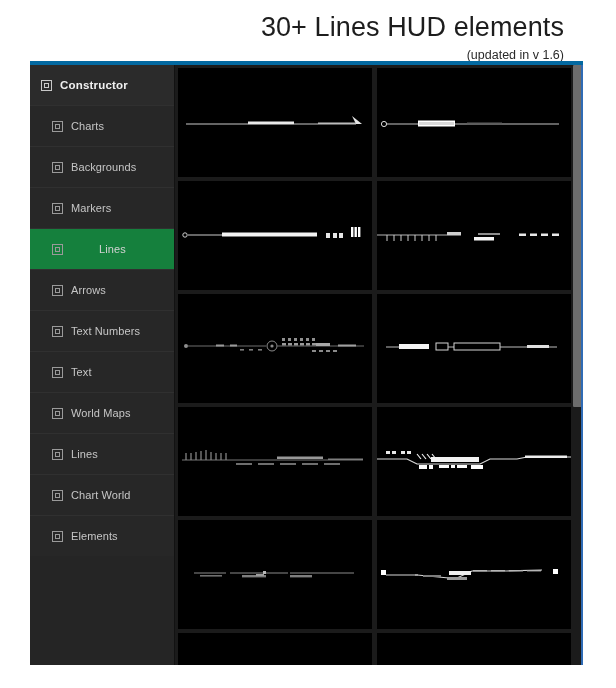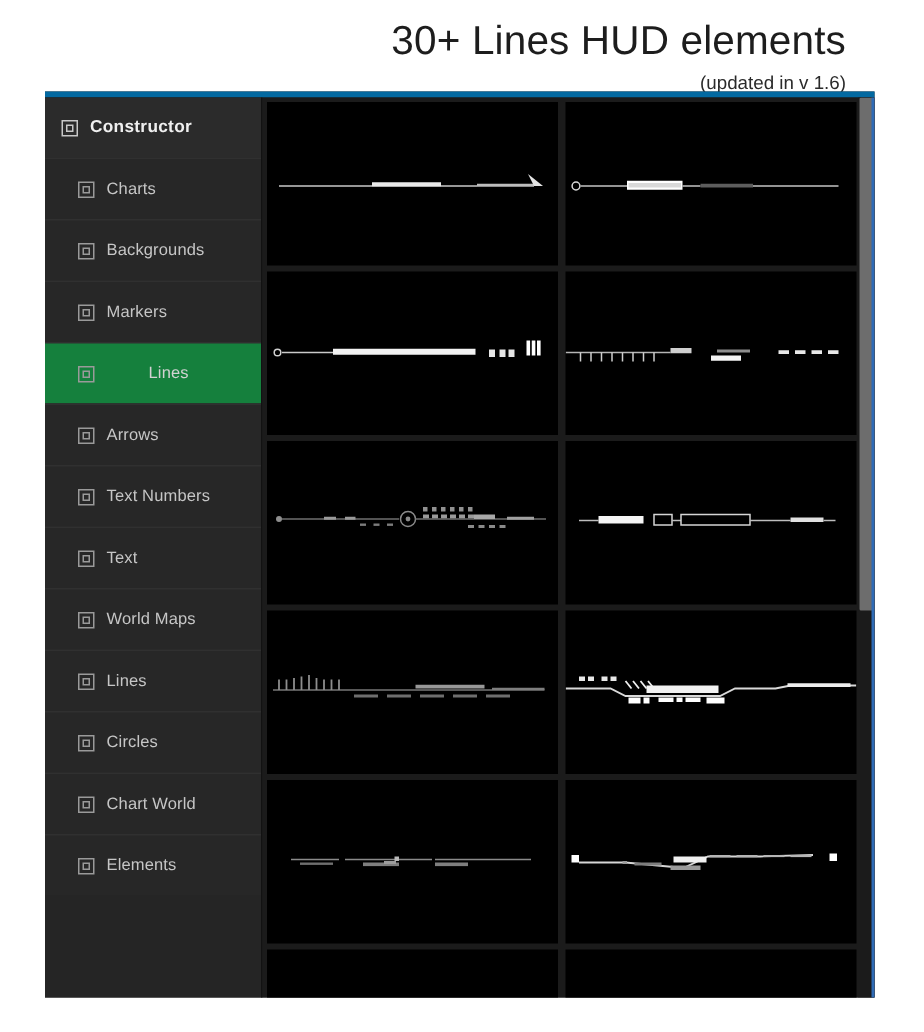--- a/index.html
+++ b/index.html
@@ -194,24 +194,20 @@
     <div class="side-item">
       <span class="sq-ico"></span>
       <span class="label">World Maps</span>
     </div>
     <div class="side-item">
       <span class="sq-ico"></span>
       <span class="label">Lines</span>
     </div>
     <div class="side-item">
       <span class="sq-ico"></span>
-      <span class="label">Circles</span>
-    </div>
-    <div class="side-item">
-      <span class="sq-ico"></span>
       <span class="label">Chart World</span>
     </div>
     <div class="side-item">
       <span class="sq-ico"></span>
       <span class="label">Elements</span>
     </div>
   </div>
 
   <div class="content">
     <div class="grid">

